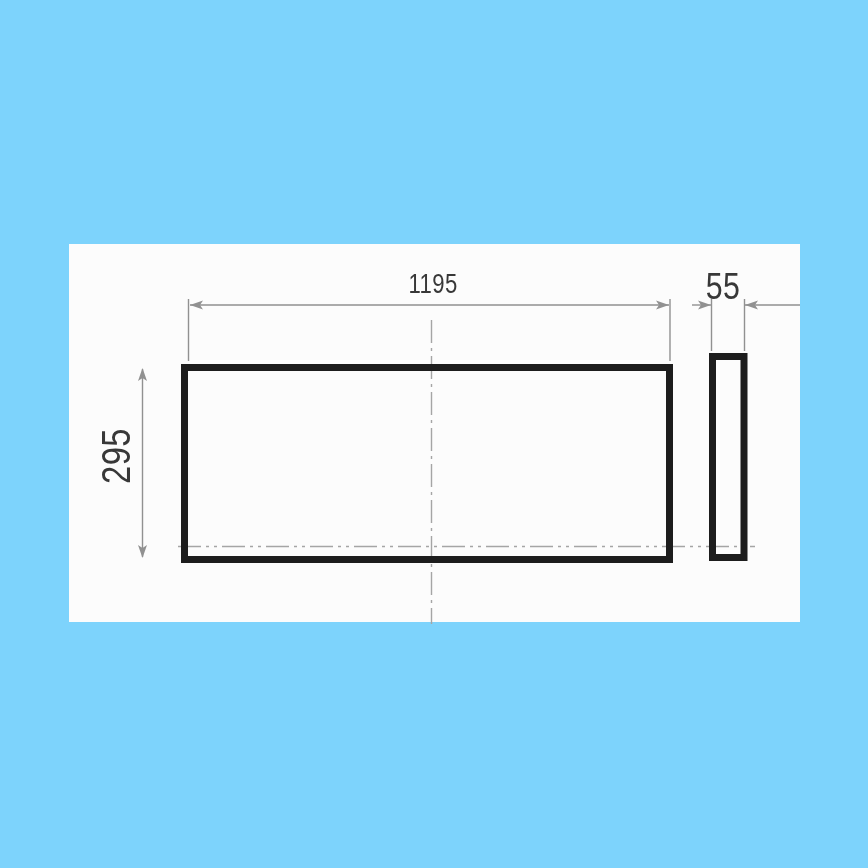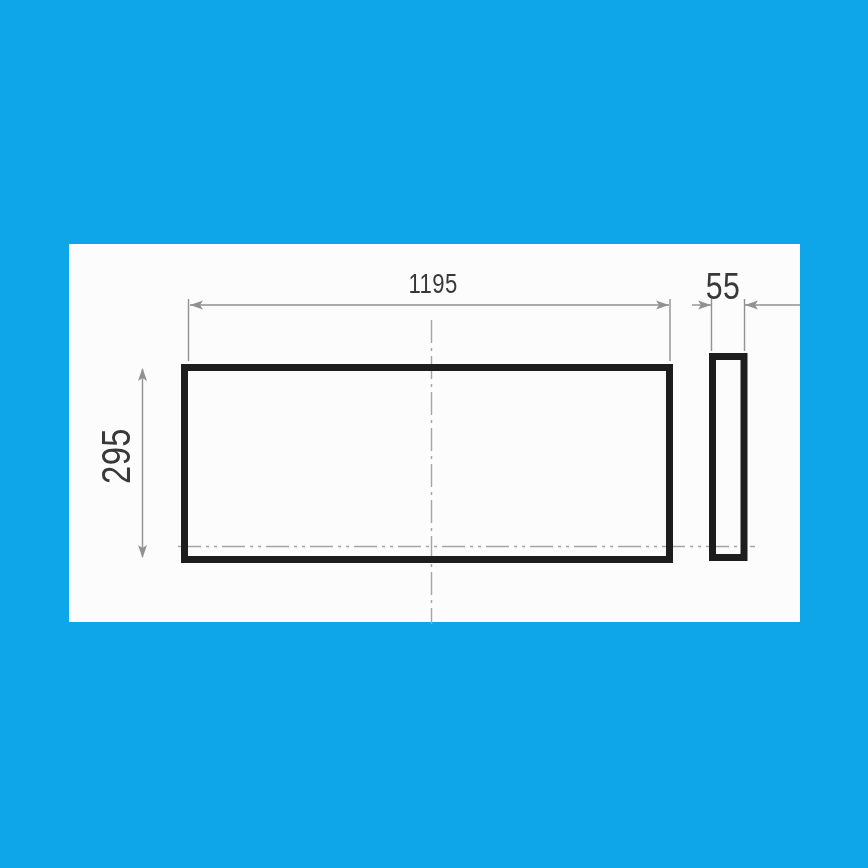--- a/index.html
+++ b/index.html
@@ -4,21 +4,21 @@
 <style>
   html, body {
     margin: 0;
     padding: 0;
     background: #ffffff;
   }
   .stage {
     position: relative;
     width: 868px;
     height: 868px;
-    background: #0ea5e9;
+    background: #7dd3fc;
     overflow: hidden;
     font-family: "Liberation Sans", sans-serif;
   }
   svg.drawing {
     position: absolute;
     left: 0;
     top: 0;
     display: block;
   }
   svg.drawing text {

